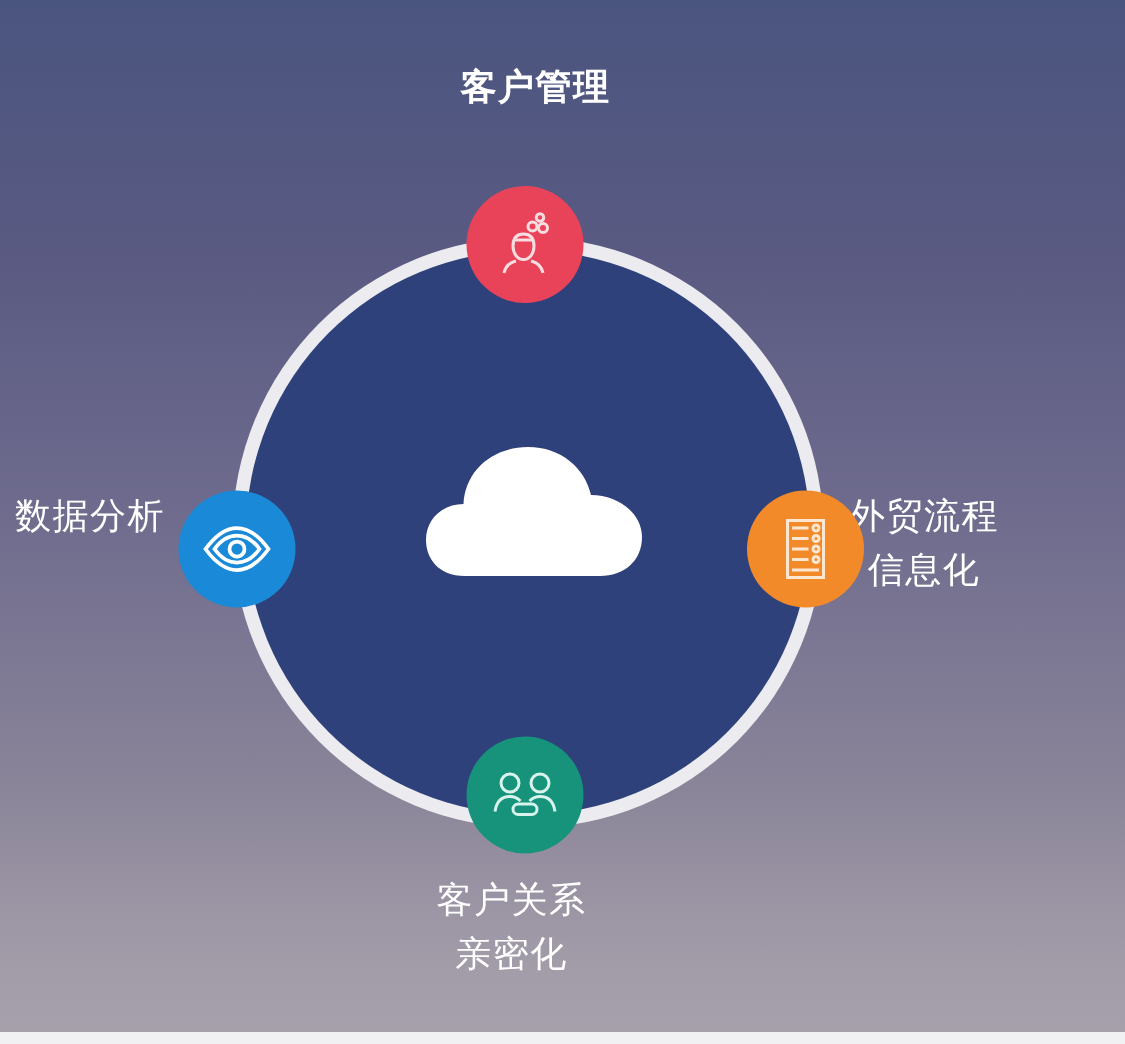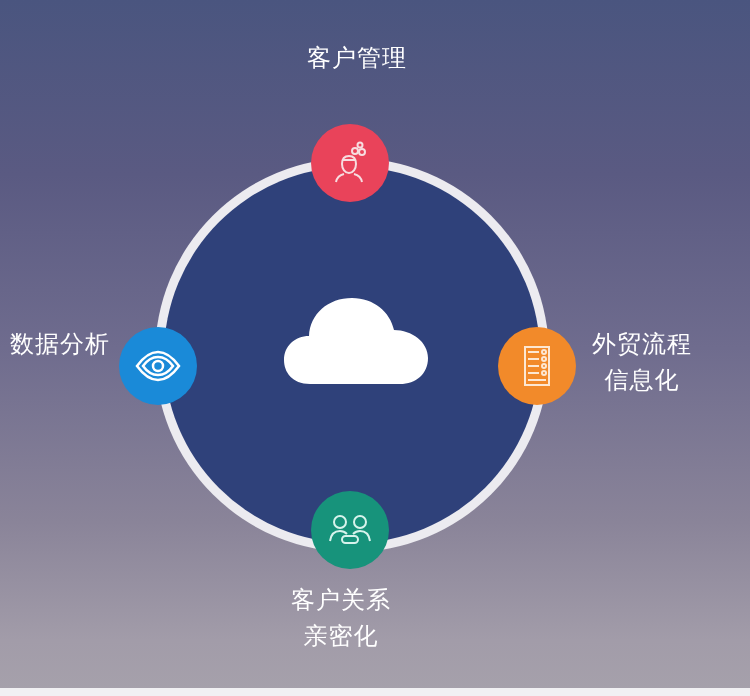--- a/index.html
+++ b/index.html
@@ -44,21 +44,21 @@
 <div style="position:absolute;inset:0;"></div>
 <div class="bottom-bar"></div>
 
 <div class="ring"></div>
 <div class="core"></div>
 
 <svg class="cloud" viewBox="0 0 150 92">
   <path d="M28 90 C10 90 2 78 2 66 C2 52 13 42 27 42 C28 20 46 4 70 4 C92 4 108 18 112 36 C130 36 146 48 146 64 C146 80 134 90 118 90 Z" fill="#ffffff"></path>
 </svg>
 
-<div class="label" style="left:292px; top:40px; width:130px;">
+<div class="label" style="left:292px; top:40px; width:130px;font-weight:bold;">
   <span>客户管理</span>
 </div>
 <div class="badge" style="left:311px; top:124px; background:#e9435a;">
   <svg viewBox="0 0 50 50" fill="none" stroke="#f7dde0" stroke-width="2">
     <path d="M17 26 C17 20 20 18 24 18 C28 18 31 20 31 26 C31 31 28 35 24 35 C20 35 17 31 17 26 Z"></path>
     <path d="M18 22 L30 22"></path>
     <path d="M11 44 C12 39 15 37 19 36 M37 44 C36 39 33 37 29 36"></path>
     <circle cx="30" cy="13" r="3"></circle>
     <circle cx="37" cy="14" r="3"></circle>
     <circle cx="35" cy="7" r="2.5"></circle>
@@ -69,21 +69,21 @@
   <span>数据分析</span>
 </div>
 <div class="badge" style="left:119px; top:327px; background:#1a8ad8;">
   <svg viewBox="0 0 50 50" fill="none" stroke="#ffffff" stroke-width="2.5">
     <path d="M4 25 C12 14 19 11 25 11 C31 11 38 14 46 25 C38 36 31 39 25 39 C19 39 12 36 4 25 Z"></path>
     <path d="M10 25 C15 18 20 16 25 16 C30 16 35 18 40 25 C35 32 30 34 25 34 C20 34 15 32 10 25 Z"></path>
     <circle cx="25" cy="25" r="5"></circle>
   </svg>
 </div>
 
-<div class="label" style="left:582px; top:326px; width:120px;">
+<div class="label" style="left:556px; top:326px; width:120px;">
   <span>外贸流程</span>
   <span>信息化</span>
 </div>
 <div class="badge" style="left:498px; top:327px; background:#f28a2a;">
   <svg viewBox="0 0 50 50" fill="none" stroke="#fde7d2" stroke-width="2">
     <rect x="13" y="6" width="24" height="38"></rect>
     <path d="M16 11 L27 11 M16 18 L27 18 M16 25 L27 25 M16 32 L27 32 M16 39 L34 39"></path>
     <circle cx="32" cy="11" r="2"></circle>
     <circle cx="32" cy="18" r="2"></circle>
     <circle cx="32" cy="25" r="2"></circle>

